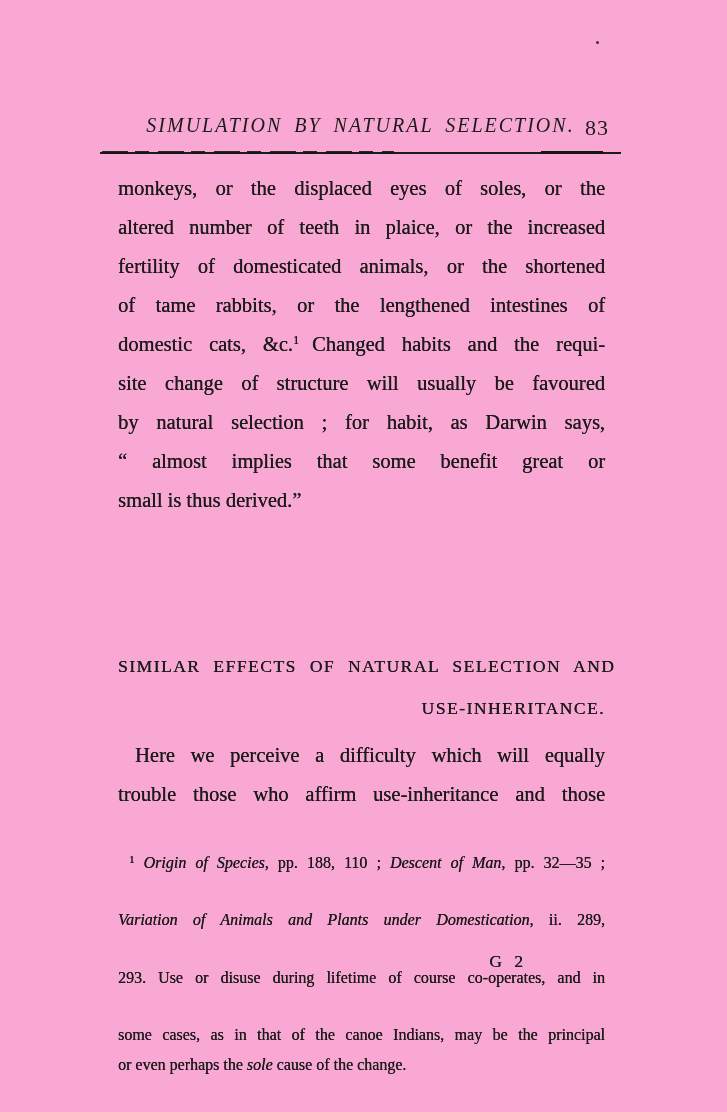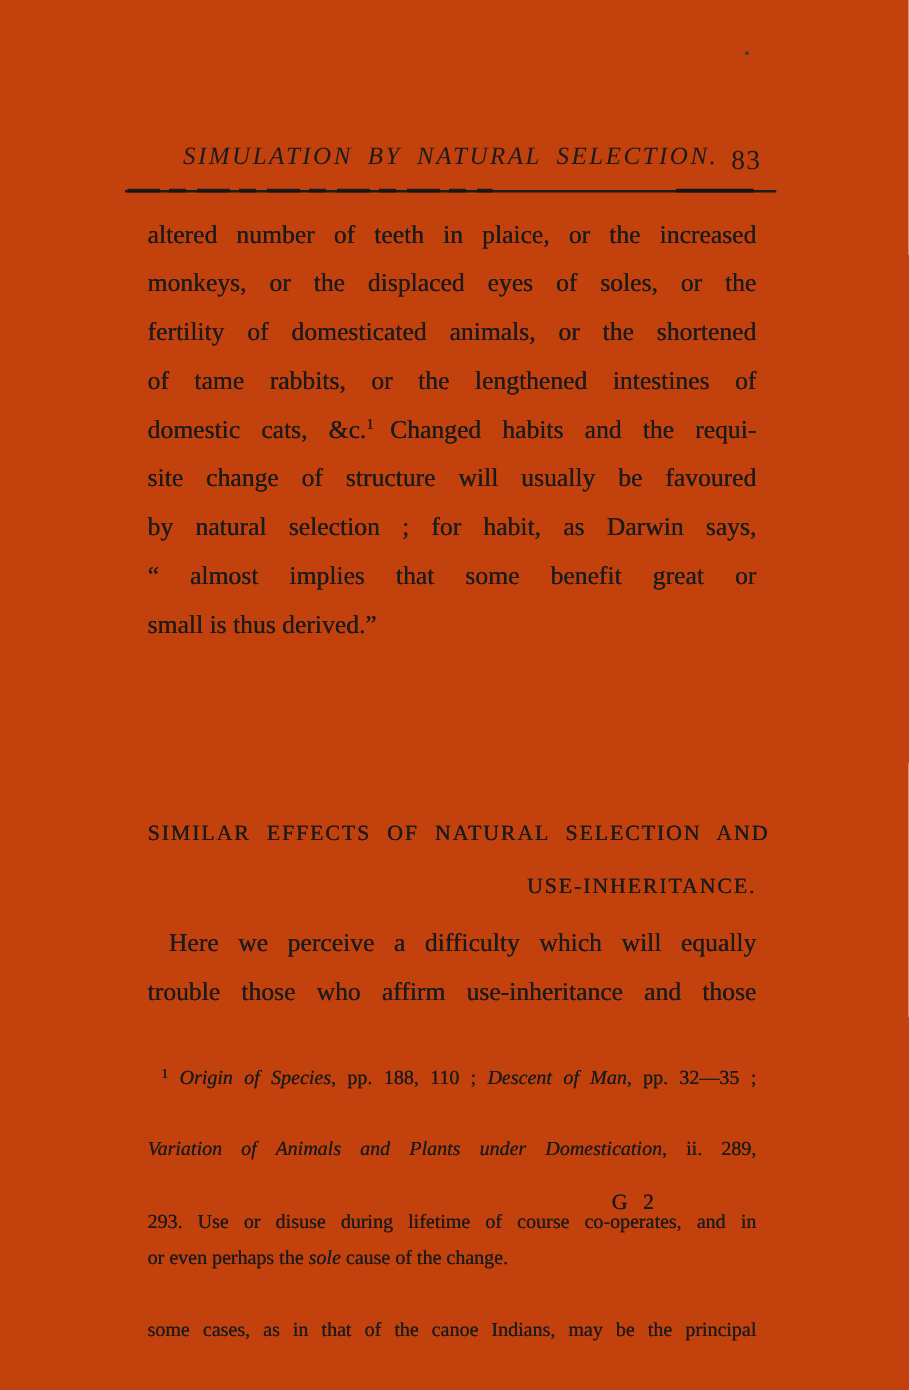--- a/index.html
+++ b/index.html
@@ -5,21 +5,21 @@
 <style>
   html, body {
     margin: 0;
     padding: 0;
     background: #ffffff;
   }
   .page {
     position: relative;
     width: 727px;
     height: 1112px;
-    background: #c2410c;
+    background: #f9a8d4;
     color: #1b1b1b;
     font-family: "Liberation Serif", "DejaVu Serif", serif;
     overflow: hidden;
   }
   .speck {
     position: absolute;
     top: 41px;
     left: 596px;
     width: 3px;
     height: 3px;
@@ -184,22 +184,22 @@
   <div class="speck"></div>
 
   <div class="running-header">
     <span class="rh-title">SIMULATION BY NATURAL SELECTION.</span>
     <span class="rh-page">83</span>
   </div>
 
   <div class="rule"></div>
 
   <div class="para para-1">
+    <div class="bl j">monkeys, or the displaced eyes of soles, or the</div>
     <div class="bl j">altered number of teeth in plaice, or the increased</div>
-    <div class="bl j">monkeys, or the displaced eyes of soles, or the</div>
     <div class="bl j">fertility of domesticated animals, or the shortened</div>
     <div class="bl j">of tame rabbits, or the lengthened intestines of</div>
     <div class="bl j"><span>domestic cats, &amp;c.</span><sup class="fnref">1</sup><span class="after-sup">Changed habits and the requi-</span></div>
     <div class="bl j">site change of structure will usually be favoured</div>
     <div class="bl j">by natural selection ; for habit, as Darwin says,</div>
     <div class="bl j">“ almost implies that some benefit great or</div>
     <div class="bl last">small is thus derived.”</div>
   </div>
 
   <div class="section-heading">
@@ -209,19 +209,19 @@
 
   <div class="para para-2">
     <div class="bl j indent">Here we perceive a difficulty which will equally</div>
     <div class="bl j">trouble those who affirm use-inheritance and those</div>
   </div>
 
   <div class="footnote">
     <div class="fl j fn-indent"><sup class="fnmark">1</sup><span> </span><span class="it">Origin of Species</span><span>, pp. 188, 110 ; </span><span class="it">Descent of Man</span><span>, pp. 32—35 ;</span></div>
     <div class="fl j"><span class="it">Variation of Animals and Plants under Domestication</span><span>, ii. 289,</span></div>
     <div class="fl j">293. Use or disuse during lifetime of course co-operates, and in</div>
+    <div class="fl j">some cases, as in that of the canoe Indians, may be the principal</div>
     <div class="fl last"><span>or even perhaps the </span><span class="it">sole</span><span> cause of the change.</span></div>
-    <div class="fl j">some cases, as in that of the canoe Indians, may be the principal</div>
   </div>
 
   <div class="signature">G 2</div>
 
 </div>
 
 </body></html>

